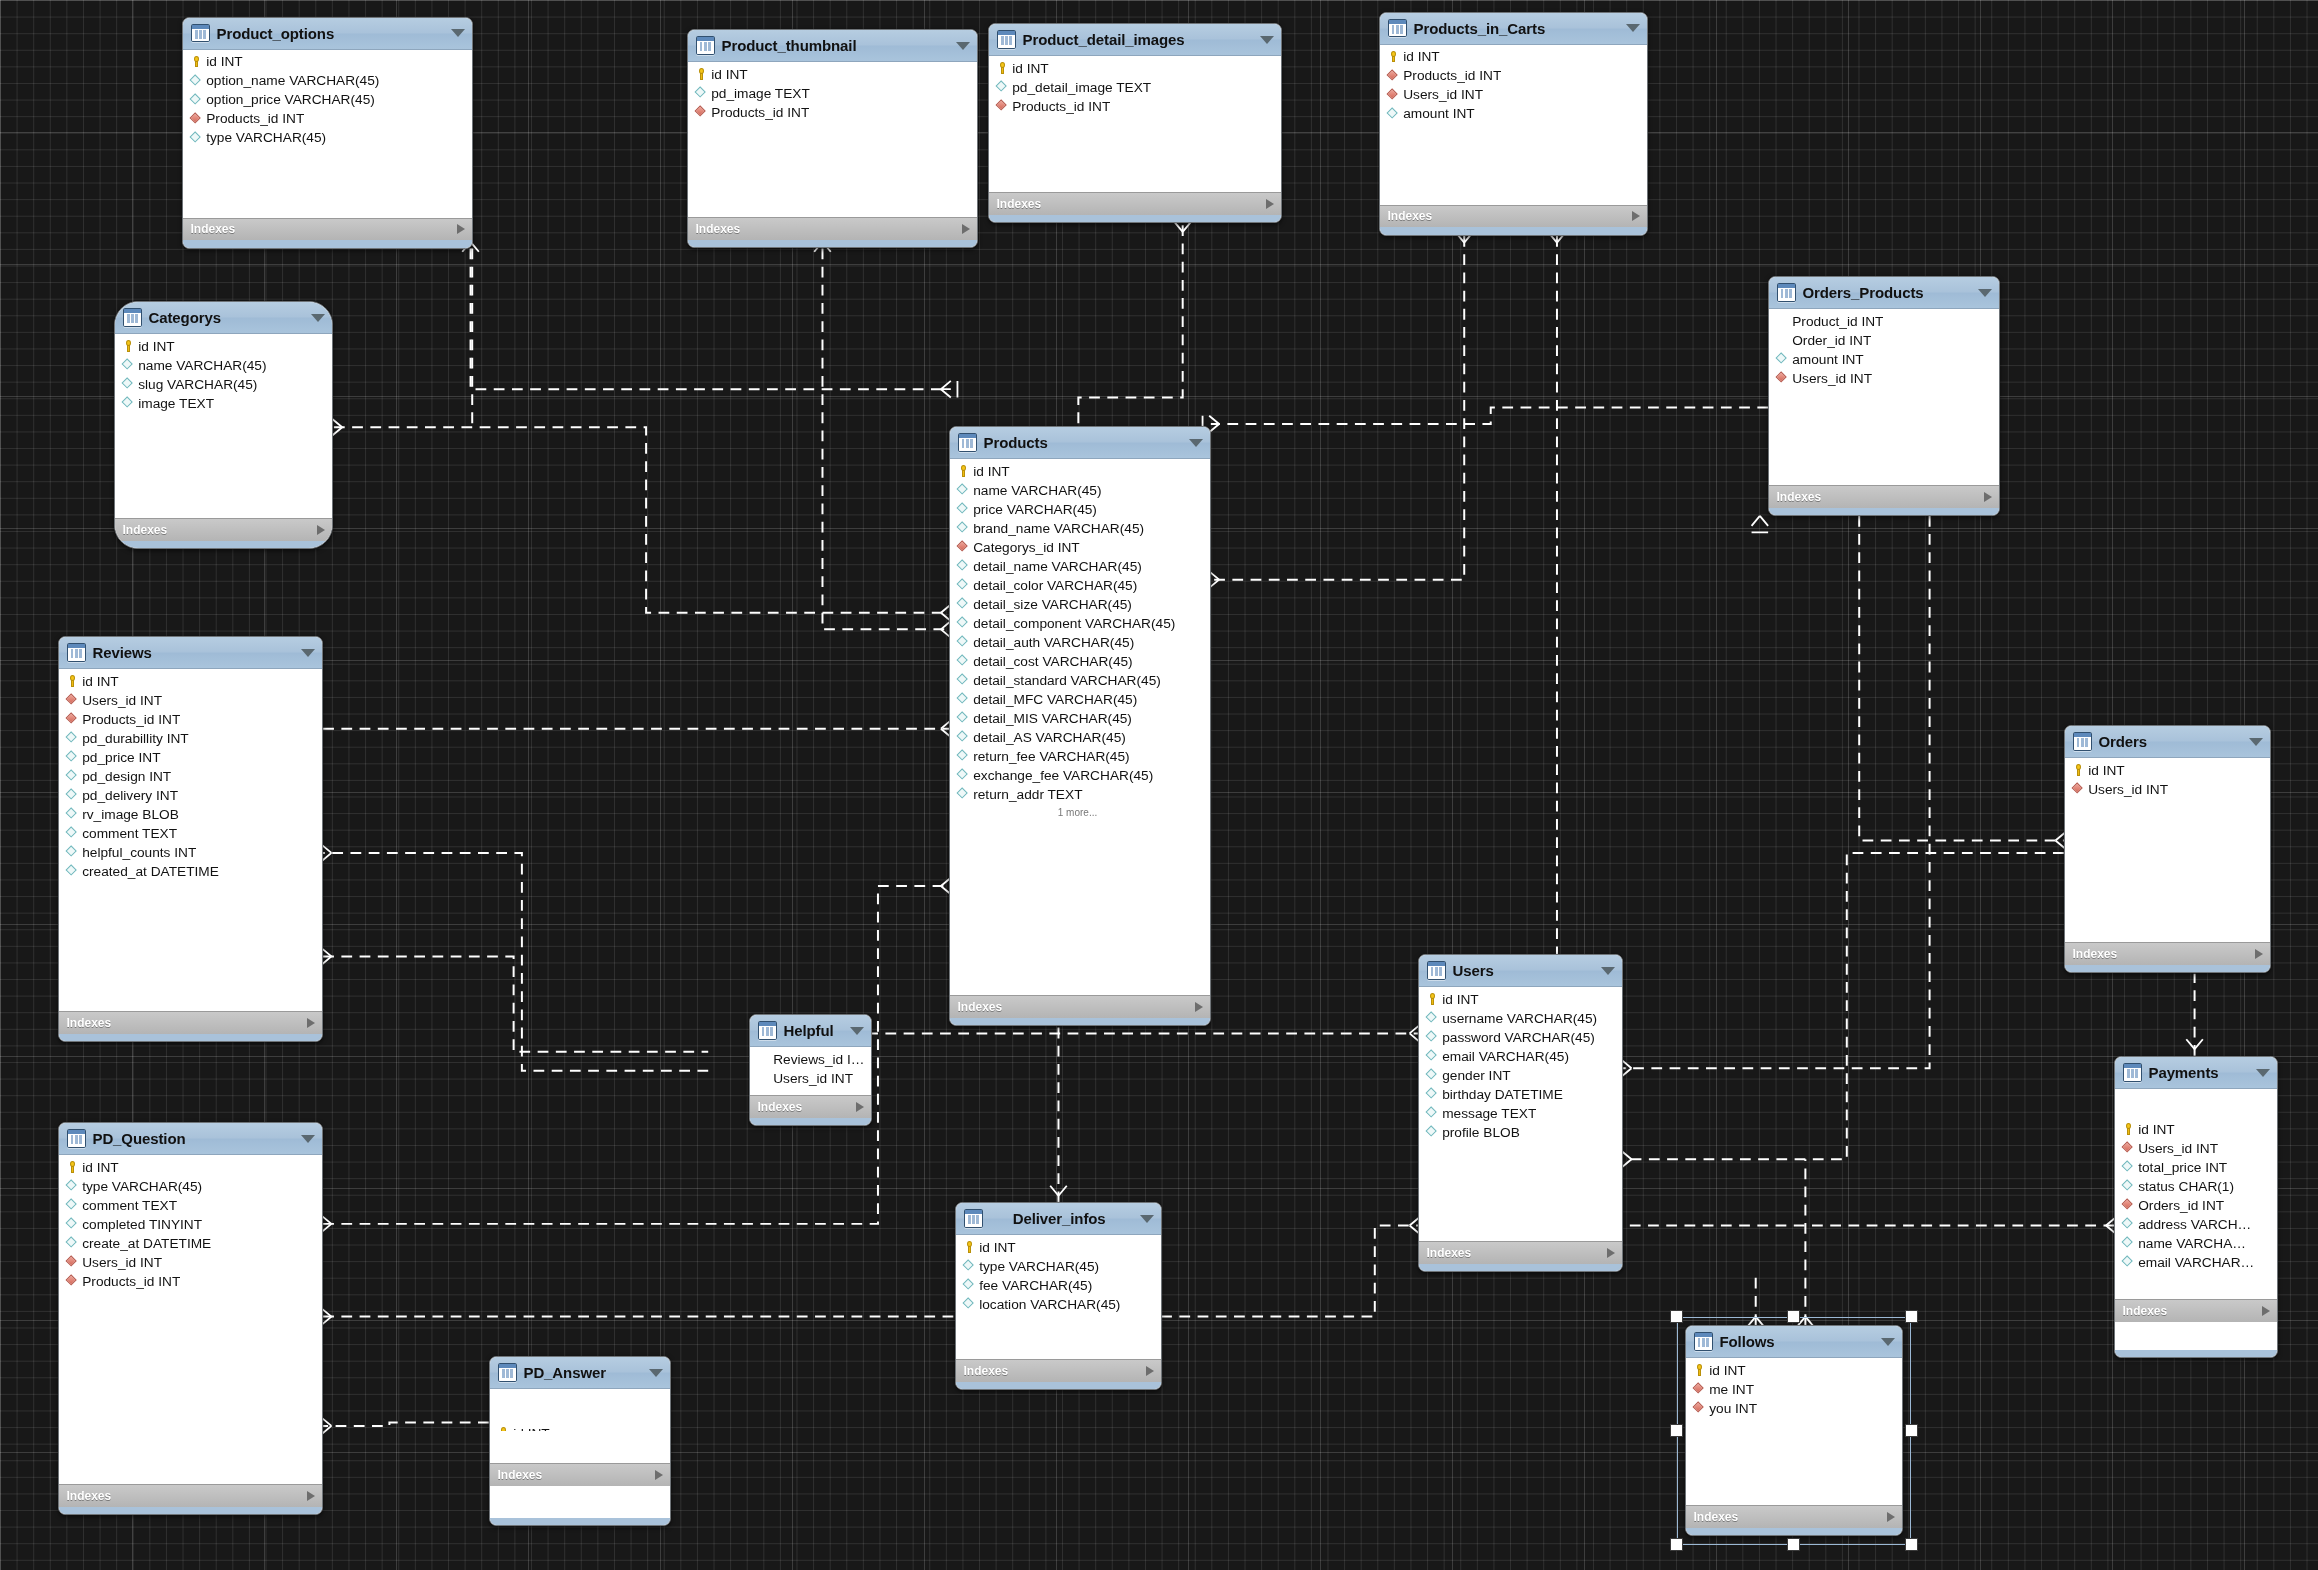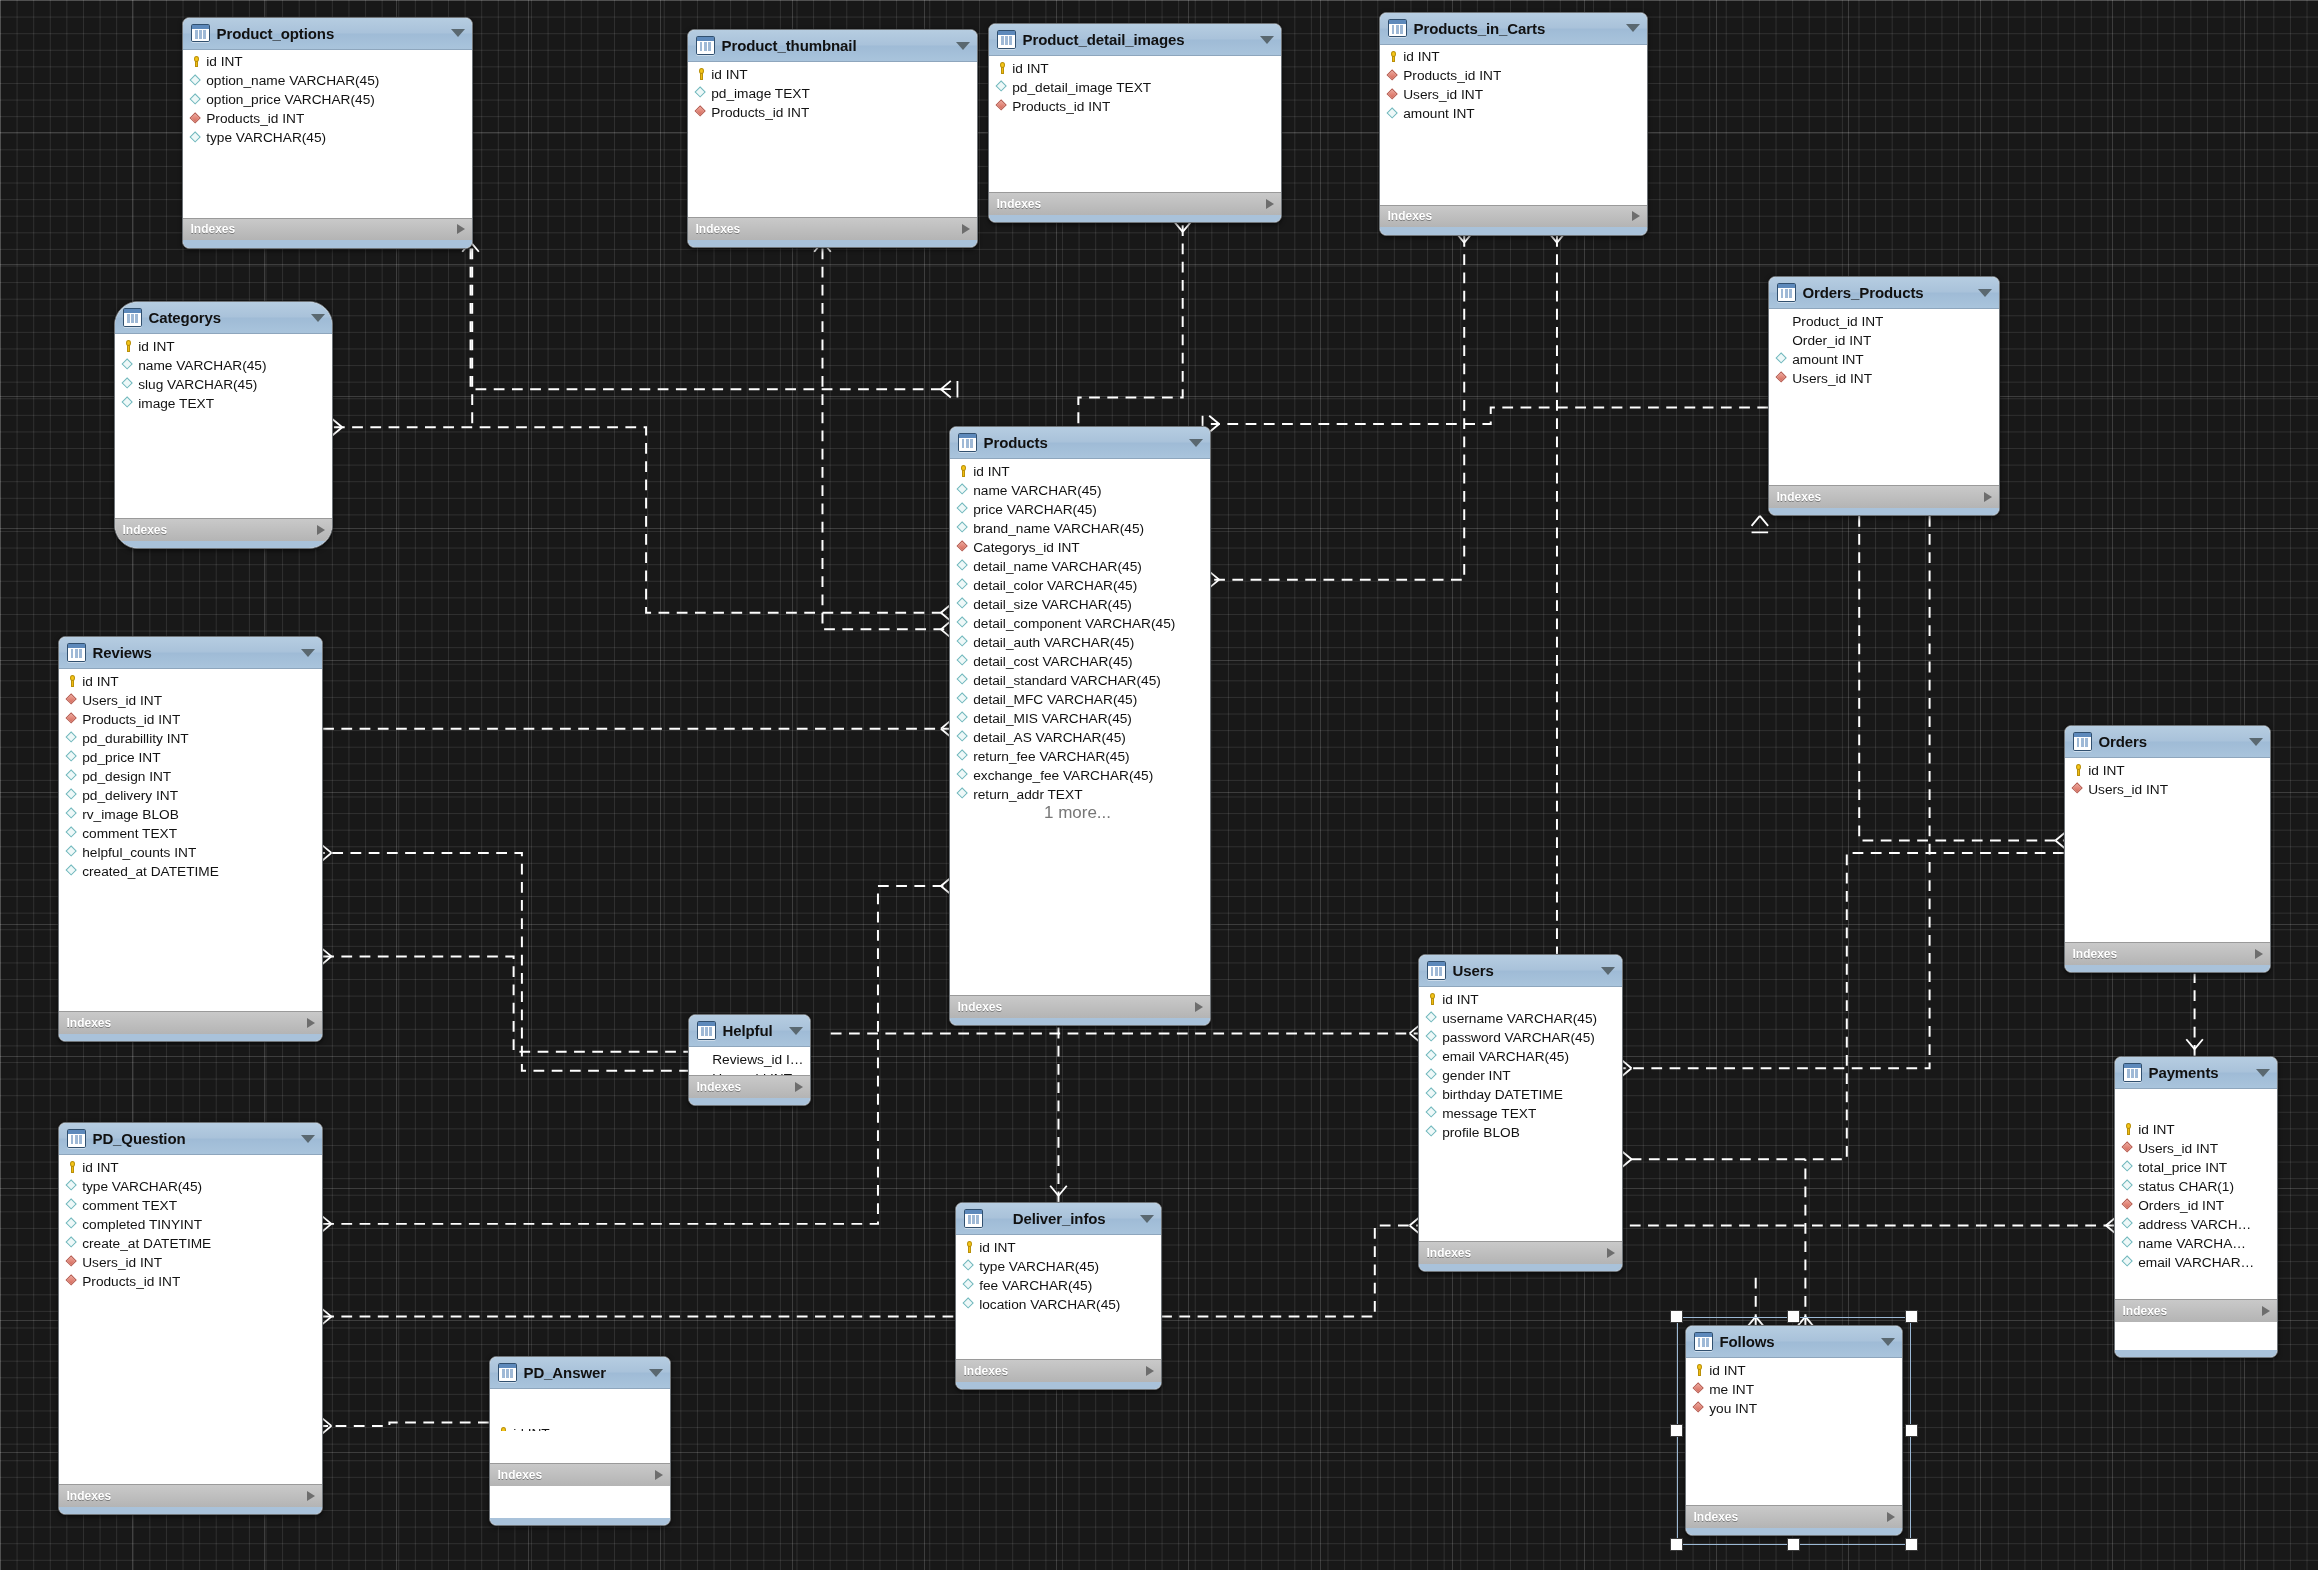--- a/index.html
+++ b/index.html
@@ -92,21 +92,21 @@
     background:#eef8f8;border:1.2px solid #6fb7bc;box-sizing:border-box;
     transform:rotate(45deg);
   }
   
   .ic.fk:before{
     content:"";position:absolute;left:0.8px;top:0.8px;width:8.3px;height:8.3px;
     background:linear-gradient(135deg,#f0a79b,#d4695a);
     border:1.2px solid #b4564a;box-sizing:border-box;
     transform:rotate(45deg);
   }
-  .col.more{justify-content:center;color:#777;font-size:17px;height:18px;padding-left:0;}
+  .col.more{justify-content:center;color:#777;font-size:10px;height:18px;padding-left:0;}
   .tbl .idx{
     flex:0 0 21.5px;height:21.5px;
     background:linear-gradient(to bottom,#c9c9c9,#b4b4b4);
     border-top:0.8px solid #9a9a9a;
     display:flex;align-items:center;justify-content:space-between;
     padding:0 7.5px 0 7.5px;
   }
   .tbl .idx .ilbl{font-size:12px;font-weight:bold;color:#fff;text-shadow:0 0.8px 0 rgba(0,0,0,.35);}
   .tbl .idx .iarw{width:0;height:0;border-top:5.8px solid transparent;border-bottom:5.8px solid transparent;border-left:8.3px solid #6d6d6d;}
   .tbl .foot{flex:0 0 7.5px;background:#a9c2da;}
@@ -586,21 +586,21 @@
           <span class="ic cl"></span>
           <span class="ctxt">profile BLOB</span>
         </div>
       </div>
       <div class="idx">
         <span class="ilbl">Indexes</span>
         <span class="iarw"></span>
       </div>
       <div class="foot"></div>
     </div>
-    <div class="tbl" style="left: 688px; top: 1014px; width: 123px; height: 92px;">
+    <div class="tbl" style="left: 749px; top: 1014px; width: 123px; height: 112px;">
       <div class="hdr">
         <span class="tico"></span>
         <span class="tname">Helpful</span>
         <span class="caret"></span>
       </div>
       <div class="body">
         <div class="col">
           <span class="ic"></span>
           <span class="ctxt">Reviews_id INT</span>
         </div>

